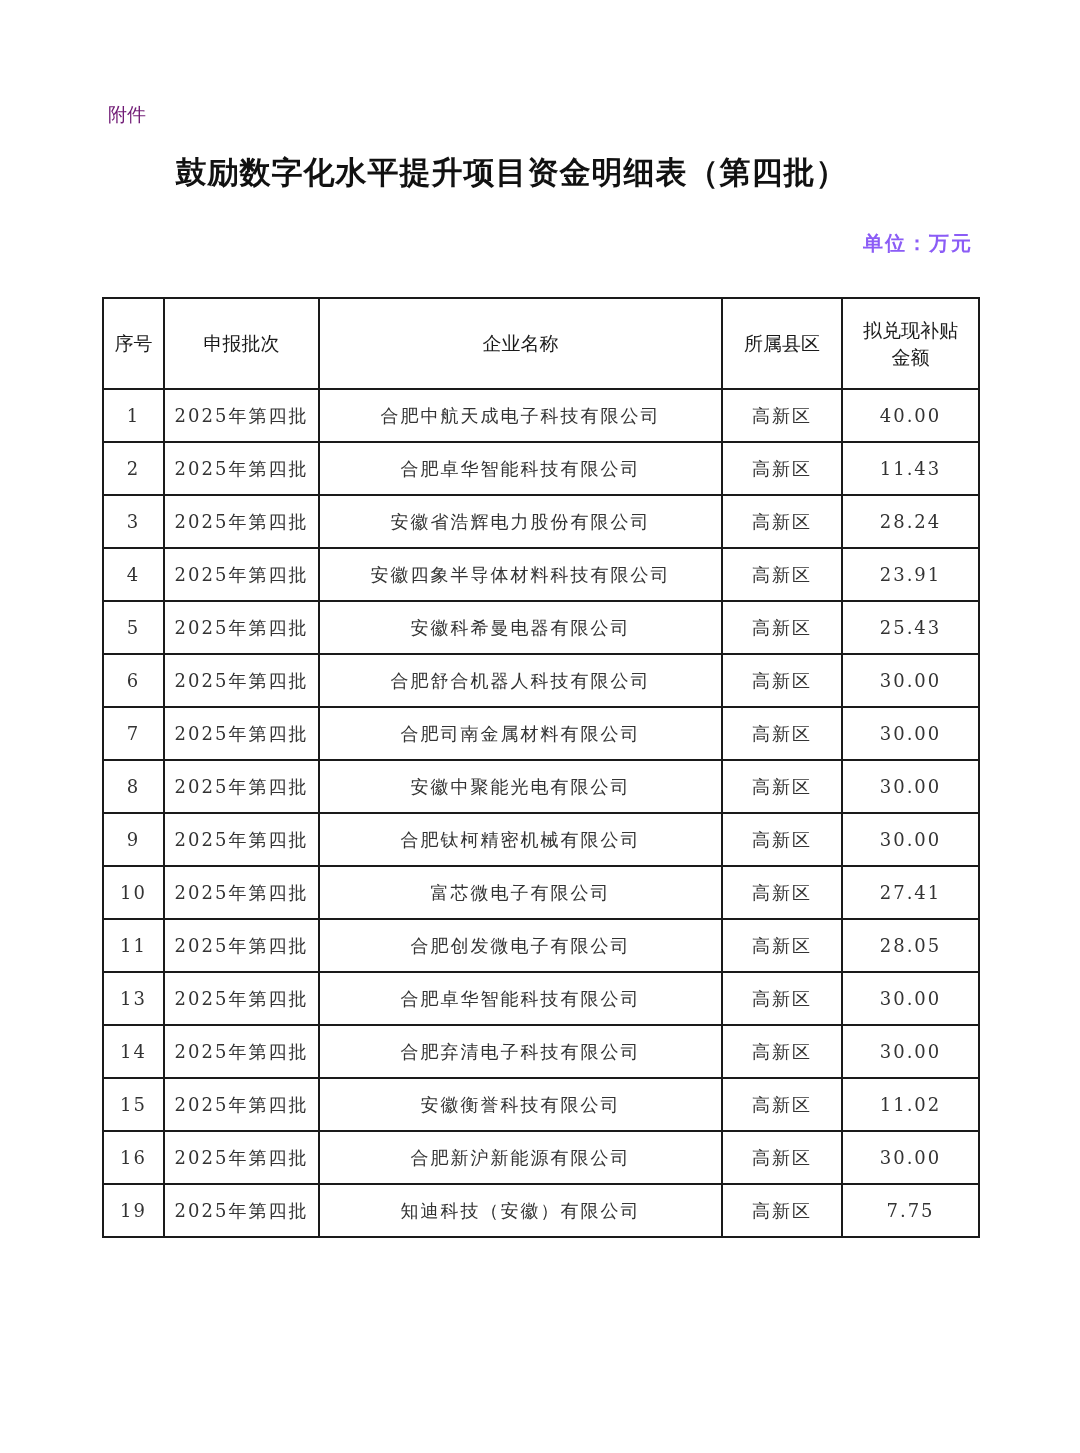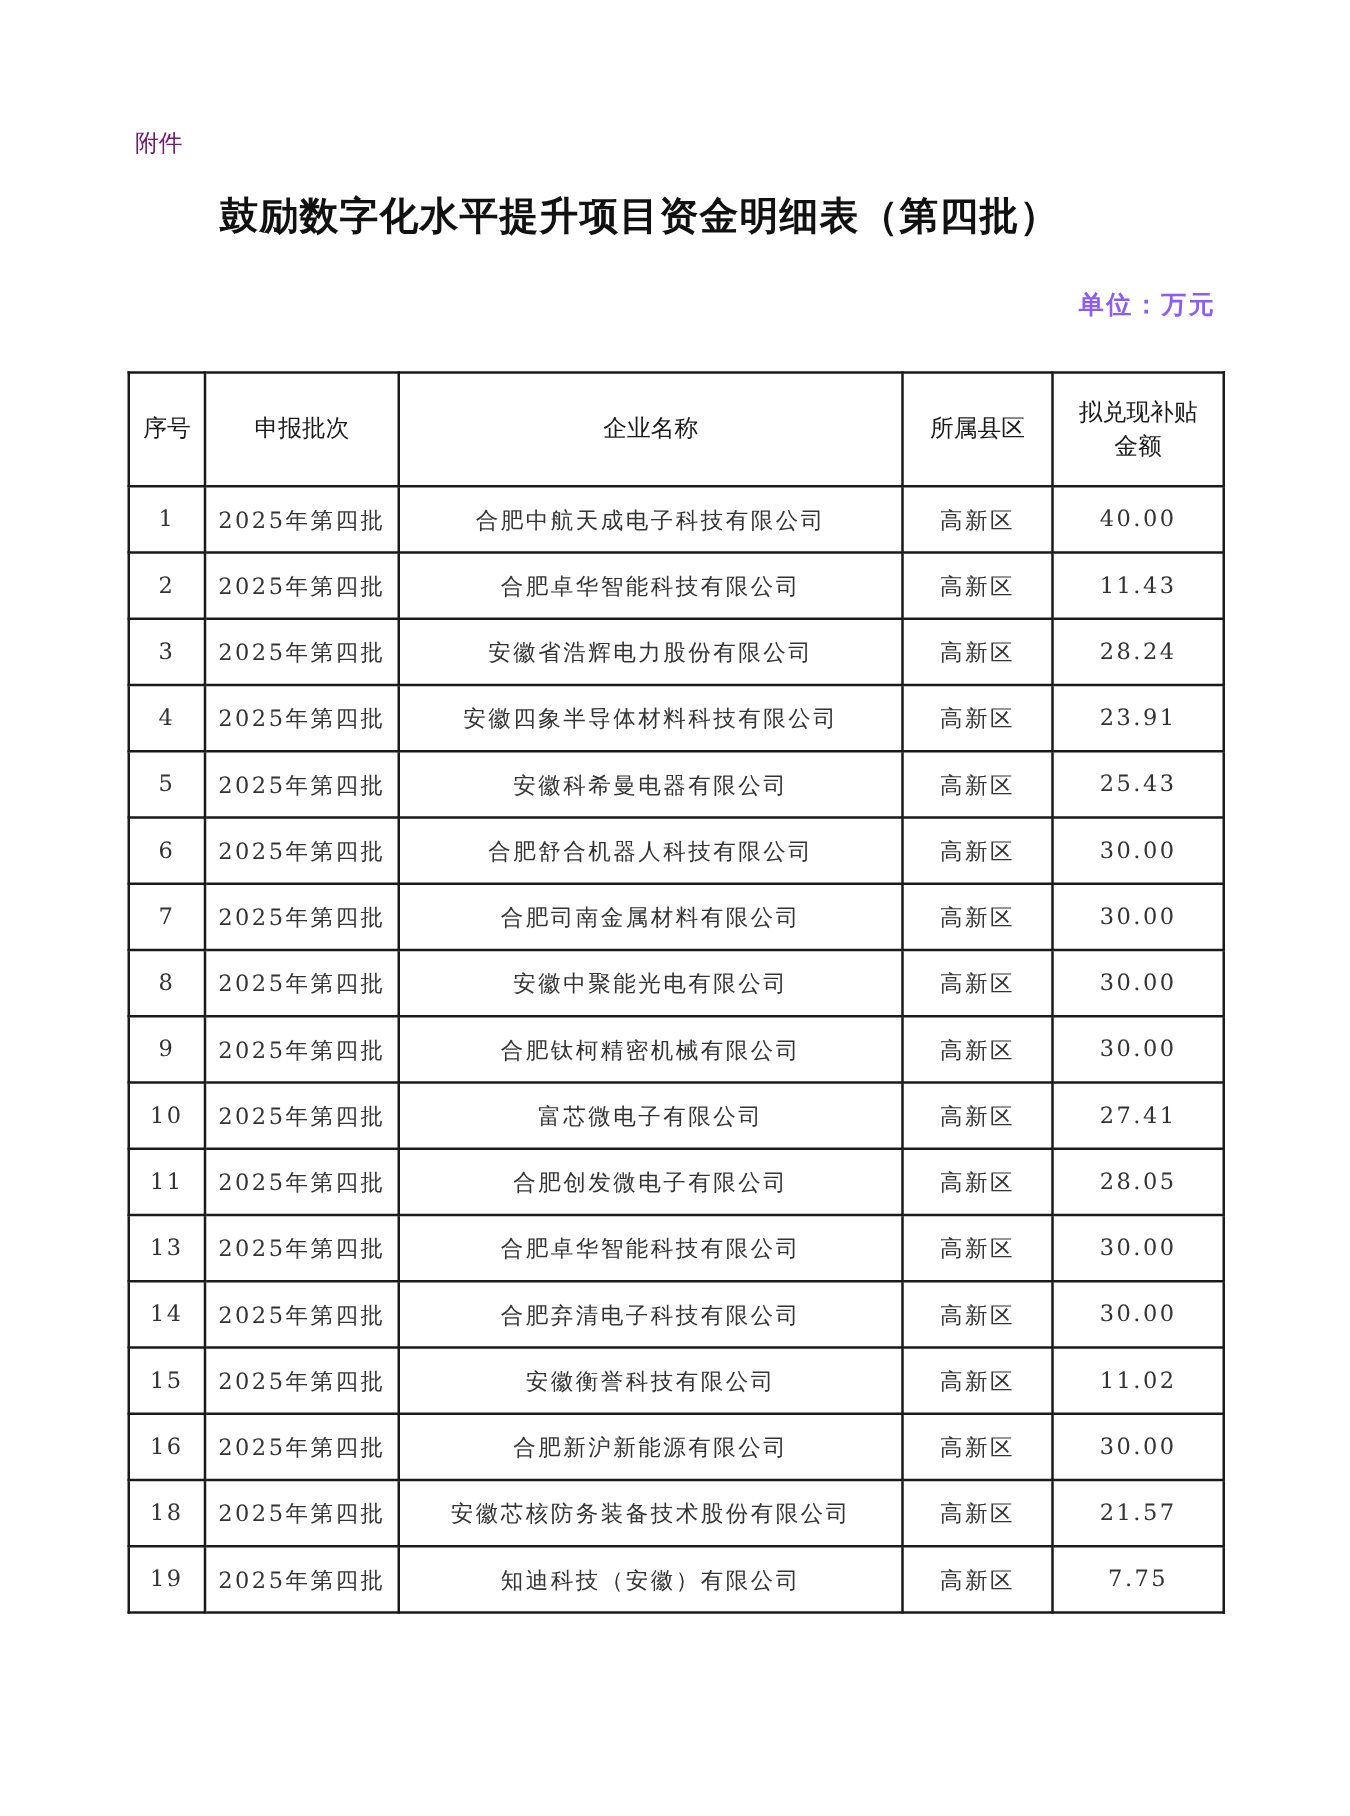--- a/index.html
+++ b/index.html
@@ -137,27 +137,20 @@
         <td>11.02</td>
       </tr>
       <tr>
         <td>16</td>
         <td>2025年第四批</td>
         <td>合肥新沪新能源有限公司</td>
         <td>高新区</td>
         <td>30.00</td>
       </tr>
       <tr>
-        <td>18</td>
-        <td>2025年第四批</td>
-        <td>安徽芯核防务装备技术股份有限公司</td>
-        <td>高新区</td>
-        <td>21.57</td>
-      </tr>
-      <tr>
         <td>19</td>
         <td>2025年第四批</td>
         <td>知迪科技（安徽）有限公司</td>
         <td>高新区</td>
         <td>7.75</td>
       </tr>
     </tbody>
 </table>
 
 </body></html>

